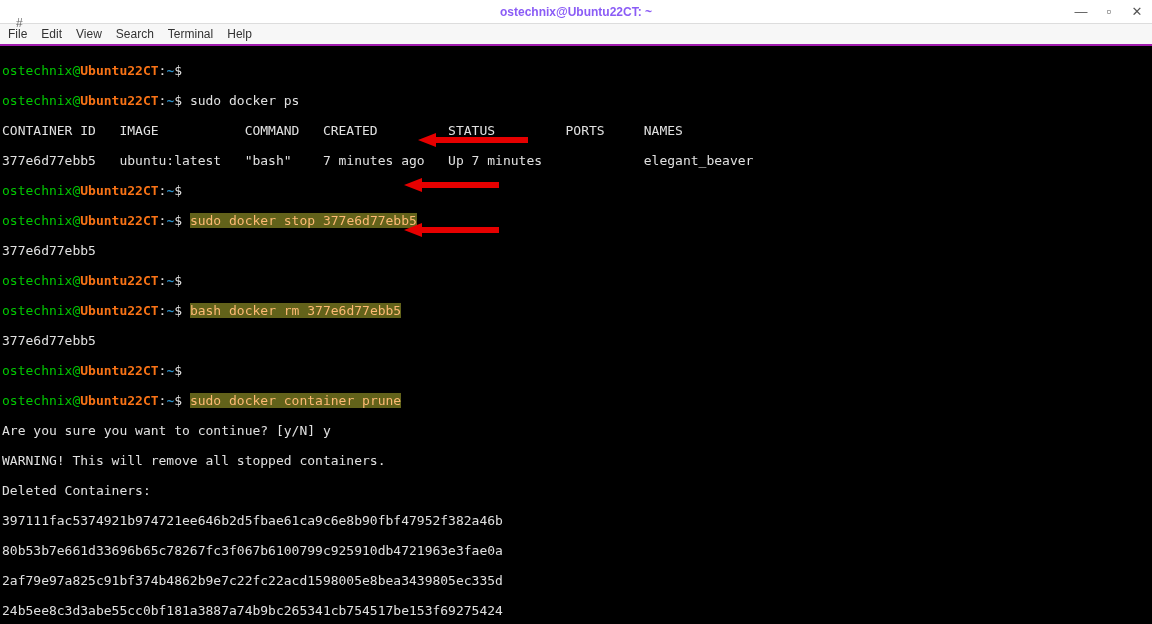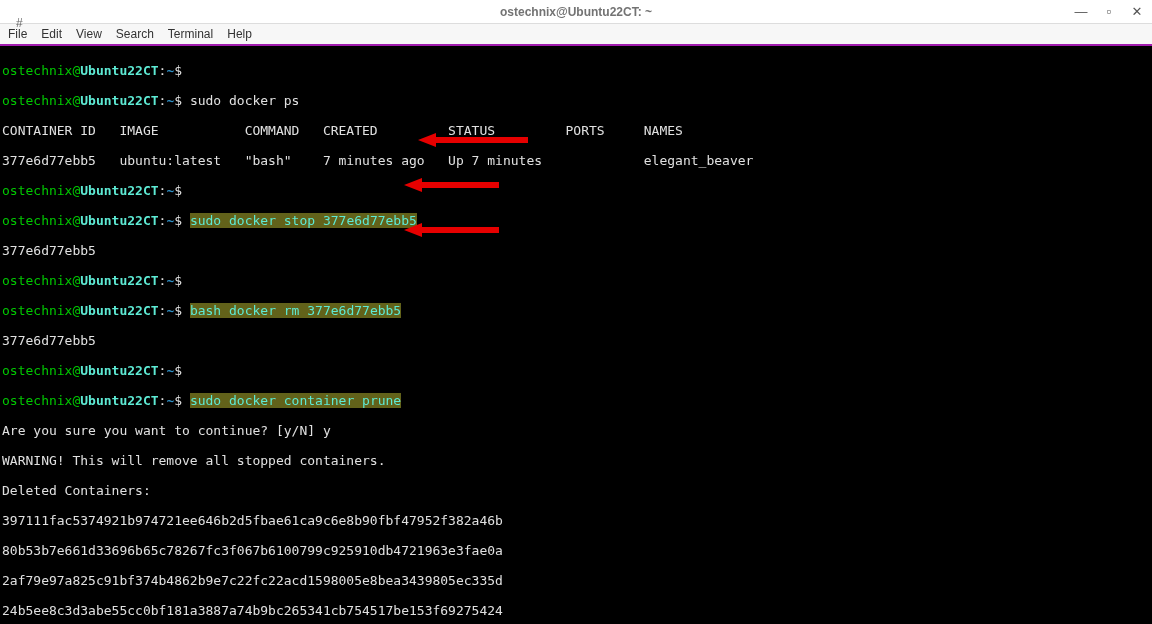--- a/index.html
+++ b/index.html
@@ -32,21 +32,21 @@
   .titlebar-right {
     position: absolute;
     right: 8px;
     display: flex;
     gap: 14px;
     align-items:center;
     font-size: 13px;
     color:#555;
   }
   .win-btn { width:14px; text-align:center; cursor:default;}
-  .title-text { font-weight: 600; color:#737373;}
+  .title-text { font-weight: 600; color:#8b5cf6;}
   .menubar {
     height: 22px;
     background: #f7f7f7;
     display: flex;
     align-items: center;
     gap: 14px;
     padding: 0 8px;
     font-size: 12px;
     color: #333;
     border-bottom: 2px solid #a21caf;
@@ -58,24 +58,24 @@
     color: #dcdcdc;
     font-family: "DejaVu Sans Mono","Liberation Mono",monospace;
     font-size: 13px;
     line-height: 15px;
     padding: 2px 2px;
     white-space: pre;
     overflow: hidden;
     position: relative;
   }
   .user { color:#00c800; font-weight:normal; }
-  .host { color:#5eead4; font-weight:bold;text-align:right; }
+  .host { color:#f97316; font-weight:bold;text-align:right; }
   .path { color:#2f90c7; font-weight:bold; }
   .white { color:#e0e0e0; }
-  .hl { background:#62621a; color:#5eead4;text-align:right; }
+  .hl { background:#62621a; color:#fdba74;text-align:right; }
   .arrow {
     position:absolute;
     height:12px;
   }
   .arrow svg { display:block; }
   .line { display:block; min-height:15px; }
   .hashdot {
     position:absolute; left:8px; top:4px; font-size:12px; color:#666;
   }
 </style>

